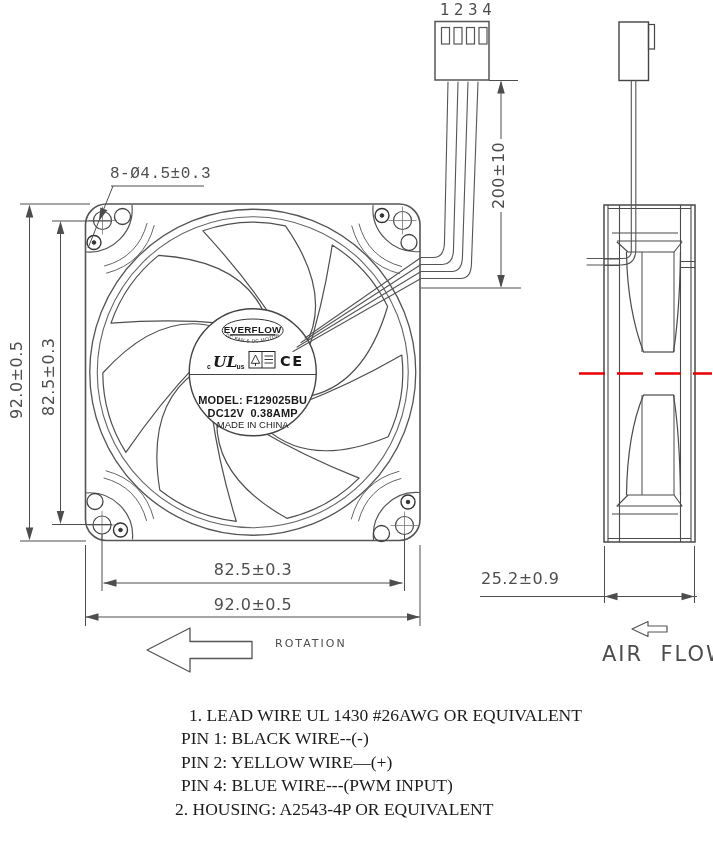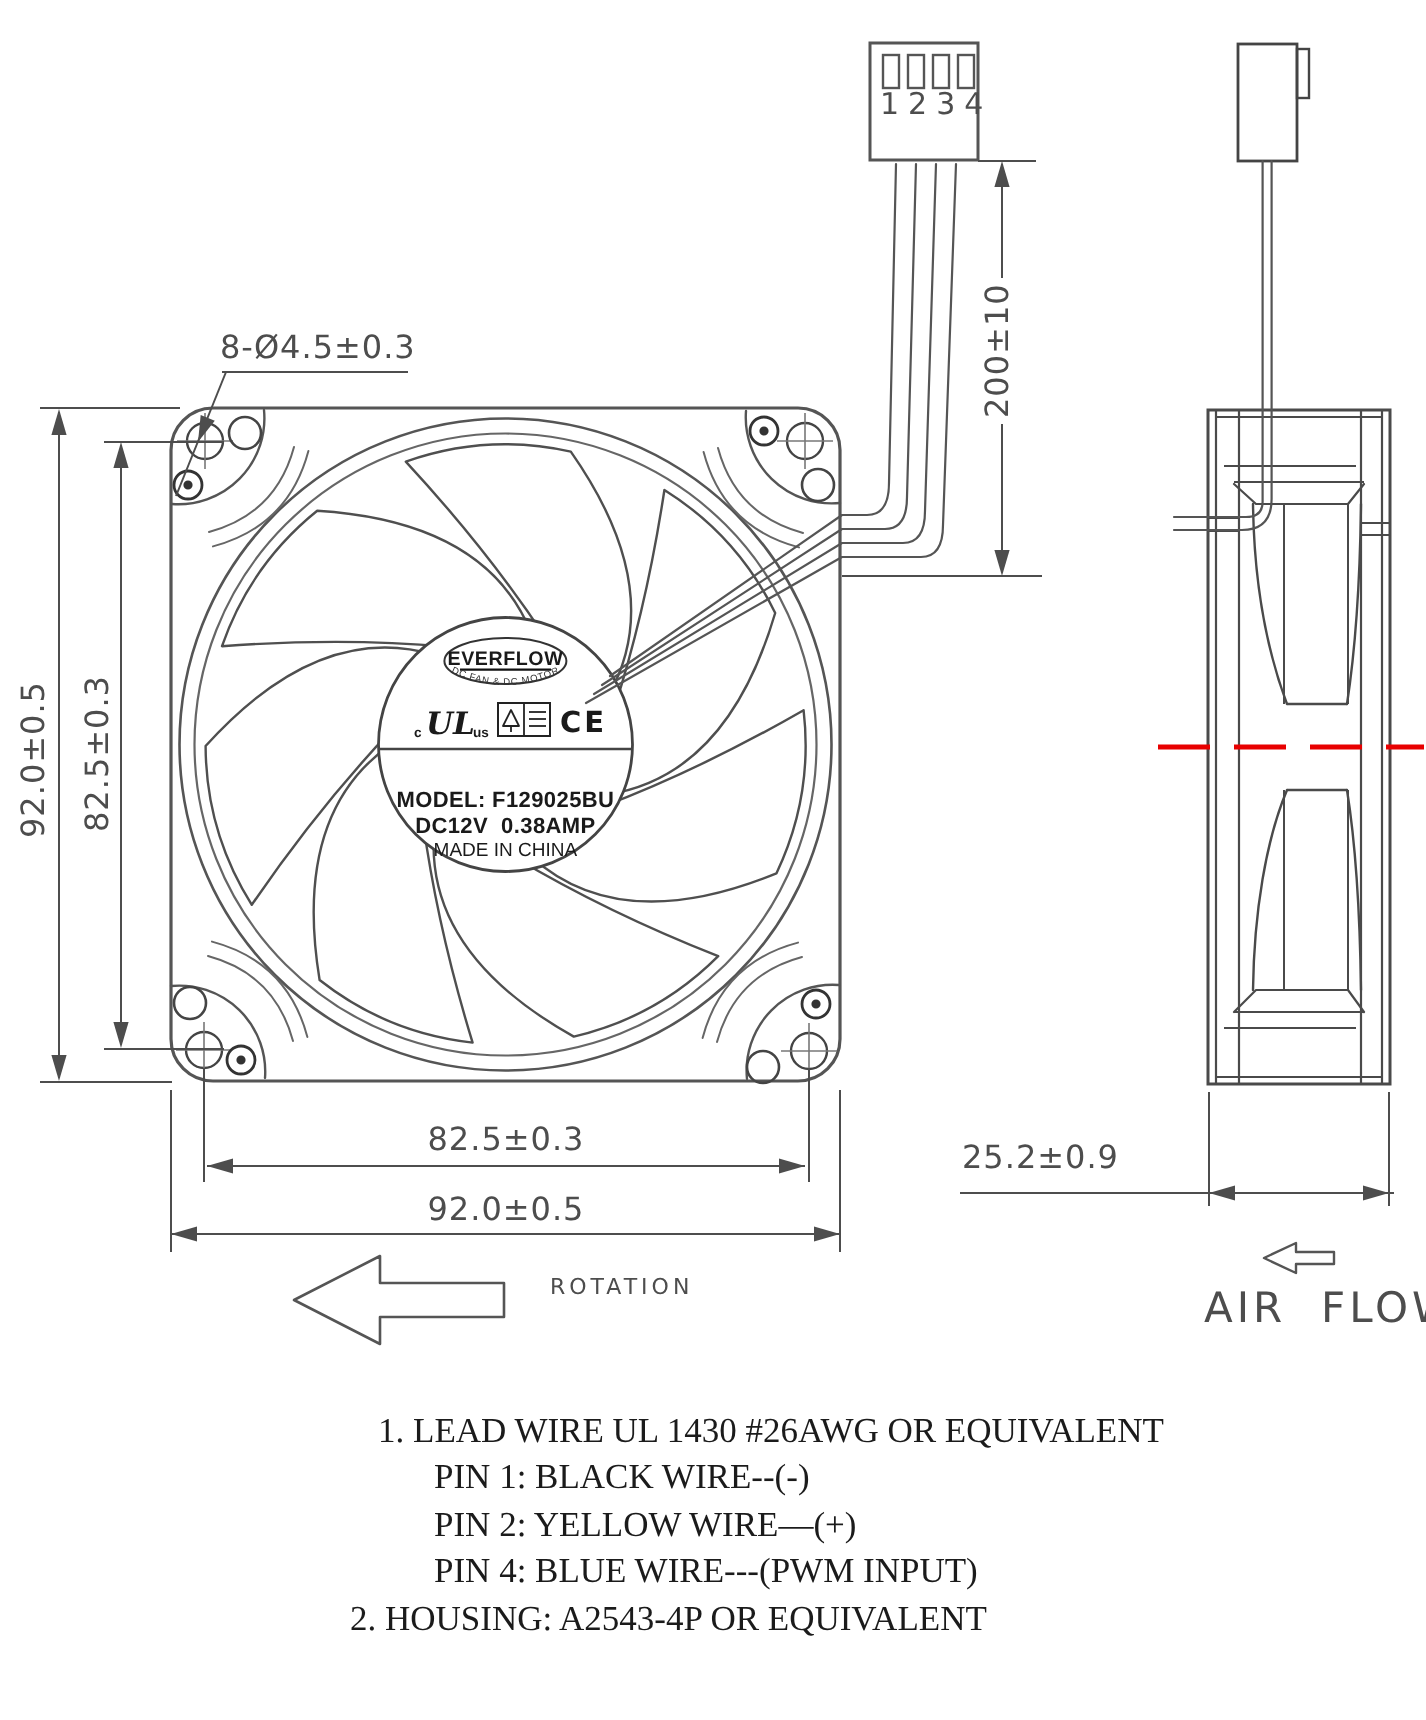--- a/index.html
+++ b/index.html
@@ -8,21 +8,21 @@
   svg.draw{position:absolute;left:0;top:0;z-index:1;}
   .dim{position:absolute;color:#4d4d4d;font-size:16px;letter-spacing:.5px;z-index:2;
        line-height:1.05;white-space:nowrap;}
   .vert{transform:rotate(-90deg);transform-origin:0 0;}
   .bgw{background:#fff;padding:0 3px;}
   .ctr{text-align:center;}
   .sp{white-space:pre;}
   .notes{position:absolute;left:117px;top:704px;z-index:2;color:#1b1b1b;
          font-family:"Liberation Serif",serif;font-size:17.5px;line-height:23.4px;}
   .notes .i1{margin-left:72px;text-align:center;}
-  .notes .i2{margin-left:100px;}
+  .notes .i2{margin-left:64px;}
   .notes .i3{margin-left:58px;}
   text{font-family:"Liberation Sans",sans-serif;fill:#1a1a1a;}
   .t-brand{font-size:9.8px;font-weight:bold;letter-spacing:.3px;}
   .t-arc{font-size:4.8px;letter-spacing:.4px;fill:#333;}
   .t-ulsm{font-size:6.8px;font-weight:bold;}
   .t-ul{font-family:"DejaVu Serif",serif;font-size:15.5px;font-weight:bold;font-style:italic;}
   .t-ce{font-family:"DejaVu Sans",sans-serif;font-size:14.5px;font-weight:600;letter-spacing:1.5px;}
   .t-model{font-size:11px;font-weight:600;letter-spacing:.2px;}
   .t-origin{font-size:9.5px;font-weight:500;}
 </style>
@@ -208,23 +208,23 @@
       </g>
     <g id="g-arrows">
         <path d="M147,650 L190,628 L190,641.5 L252,641.5 L252,658.5 L190,658.5 L190,672 Z" stroke="#555" stroke-width="1.3" fill="#fff" stroke-linejoin="round" stroke-linecap="round"></path>
         <path d="M632,629 L648,621.5 L648,626 L667,626 L667,632 L648,632 L648,636.5 Z" stroke="#555" stroke-width="1.2" fill="#fff" stroke-linejoin="round" stroke-linecap="round"></path>
       </g>
     <g id="g-red">
         <line x1="579" y1="373.5" x2="712" y2="373.5" stroke="#e80000" stroke-width="2.4" fill="none" stroke-dasharray="26 12"></line>
       </g>
   </svg>
 
-  <div class="dim" style="left:440px;top:3px;letter-spacing:4.5px;font-size:15px;margin-top:42px;">1234</div>
-
-  <div class="dim" style="left:110px;top:166px;">8-Ø4.5±0.3</div>
+  <div class="dim" style="left:440px;top:3px;letter-spacing:4.5px;font-size:15px;">1234</div>
+
+  <div class="dim" style="left:110px;top:166px;font-family:Liberation Mono, monospace;">8-Ø4.5±0.3</div>
 
   <div class="dim vert" style="left:9px;top:419px;">92.0±0.5</div>
 
   <div class="dim vert" style="left:41px;top:416px;">82.5±0.3</div>
 
   <div class="dim vert bgw" style="left:491px;top:212px;">200±10</div>
 
   <div class="dim ctr" style="left:183px;top:562px;width:140px;">82.5±0.3</div>
 
   <div class="dim ctr" style="left:183px;top:597px;width:140px;">92.0±0.5</div>

